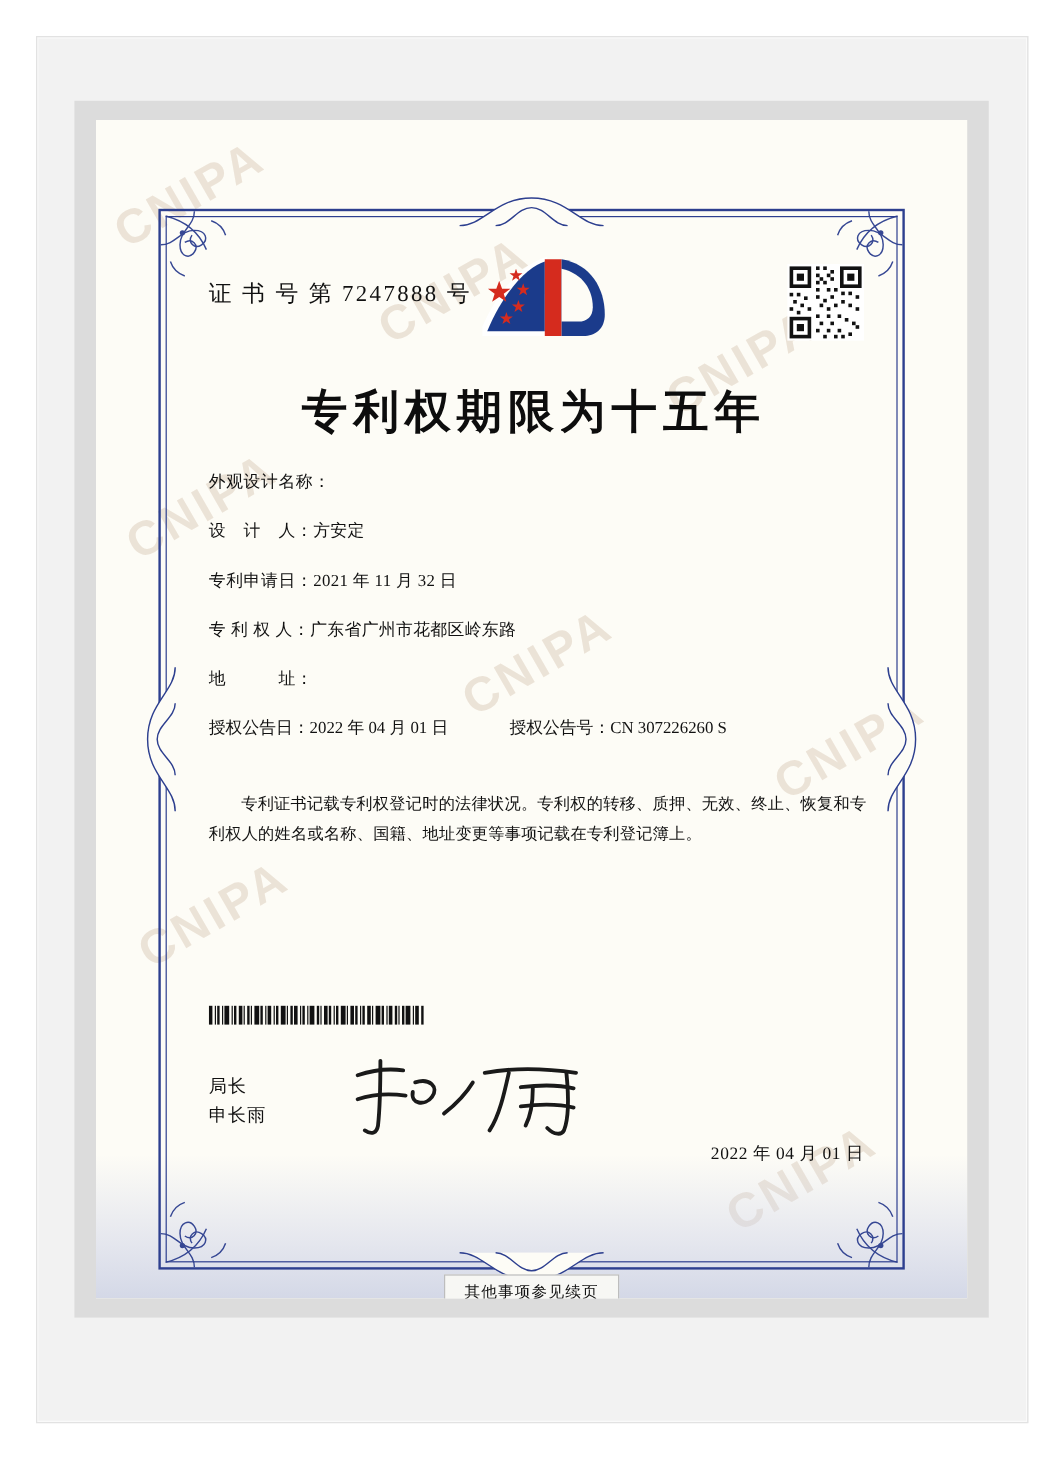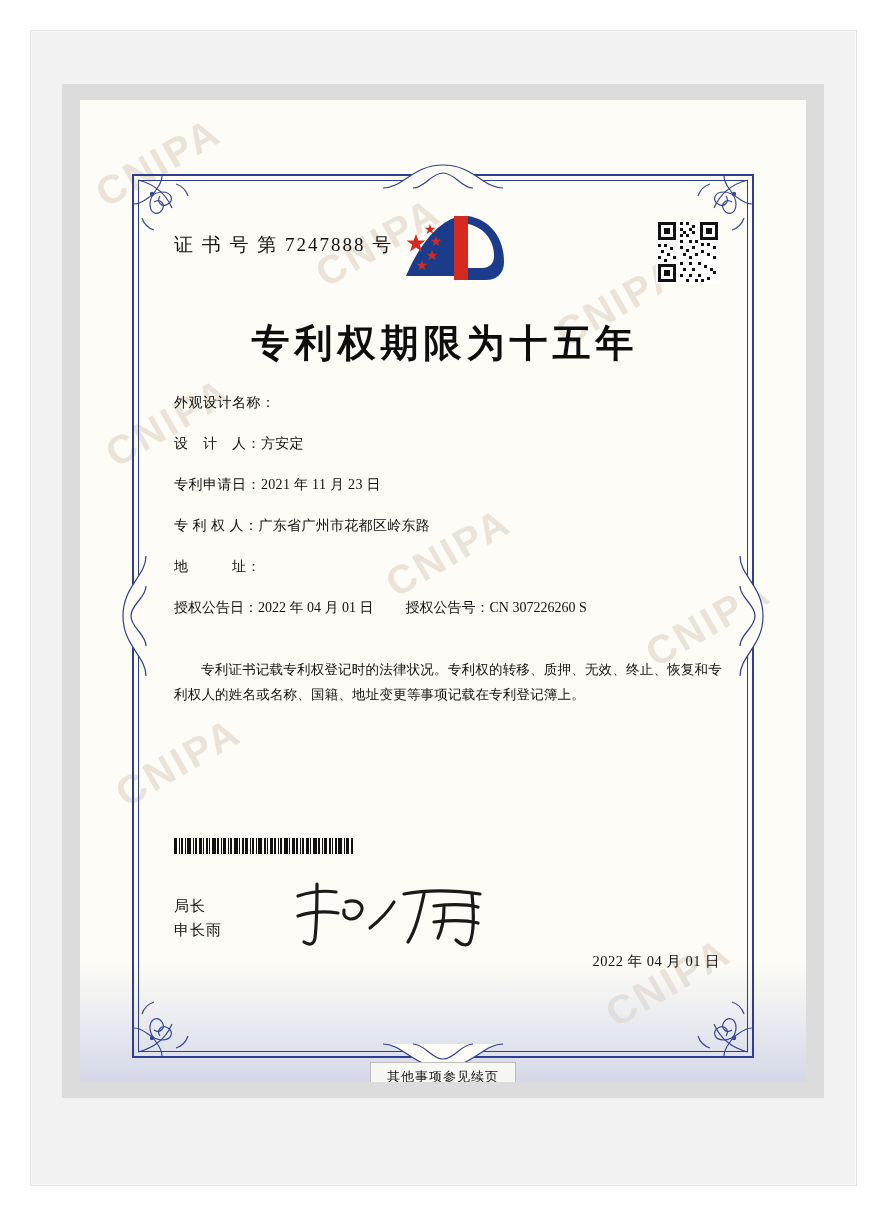--- a/index.html
+++ b/index.html
@@ -160,21 +160,21 @@
   .field .val {
     flex: 1;
     letter-spacing: 0.3px;
   }
 
   .row-inline {
     display: flex;
     margin-bottom: 20px;
     font-size: 14px;
   }
-  .row-inline .g2 { margin-left: 32px; }
+  .row-inline .g2 { margin-left: 51px; }
 
   .para {
     position: absolute;
     left: 40px;
     top: 482px;
     width: 548px;
     font-size: 13.5px;
     line-height: 1.85;
     color: #111;
     text-align: justify;
@@ -435,21 +435,21 @@
         <div class="fields">
           <div class="field">
             <span class="lbl">外观设计名称：</span>
           </div>
           <div class="field">
             <span class="lbl">设　计　人：</span>
             <span class="val">方安定</span>
           </div>
           <div class="field">
             <span class="lbl">专利申请日：</span>
-            <span class="val">2021 年 11 月 23 日</span>
+            <span class="val">2021 年 11 月 32 日</span>
           </div>
           <div class="field">
             <span class="lbl">专 利 权 人：</span>
             <span class="val">广东省广州市花都区岭东路</span>
           </div>
           <div class="field">
             <span class="lbl">地　　　址：</span>
           </div>
           <div class="row-inline">
             <span>授权公告日：</span>

